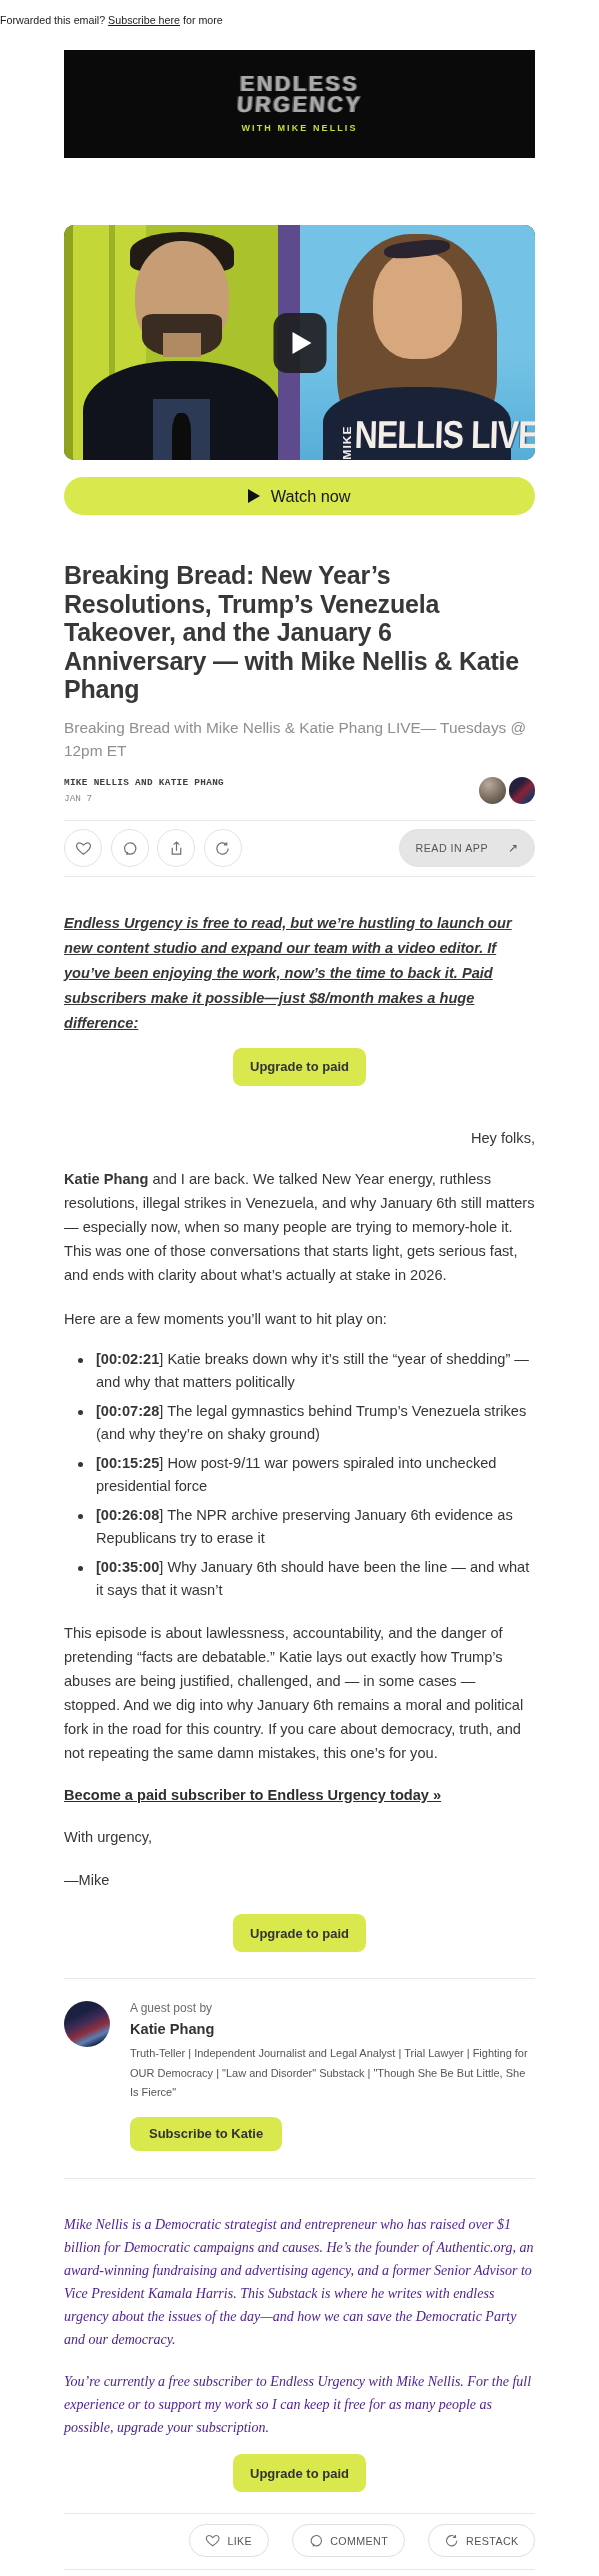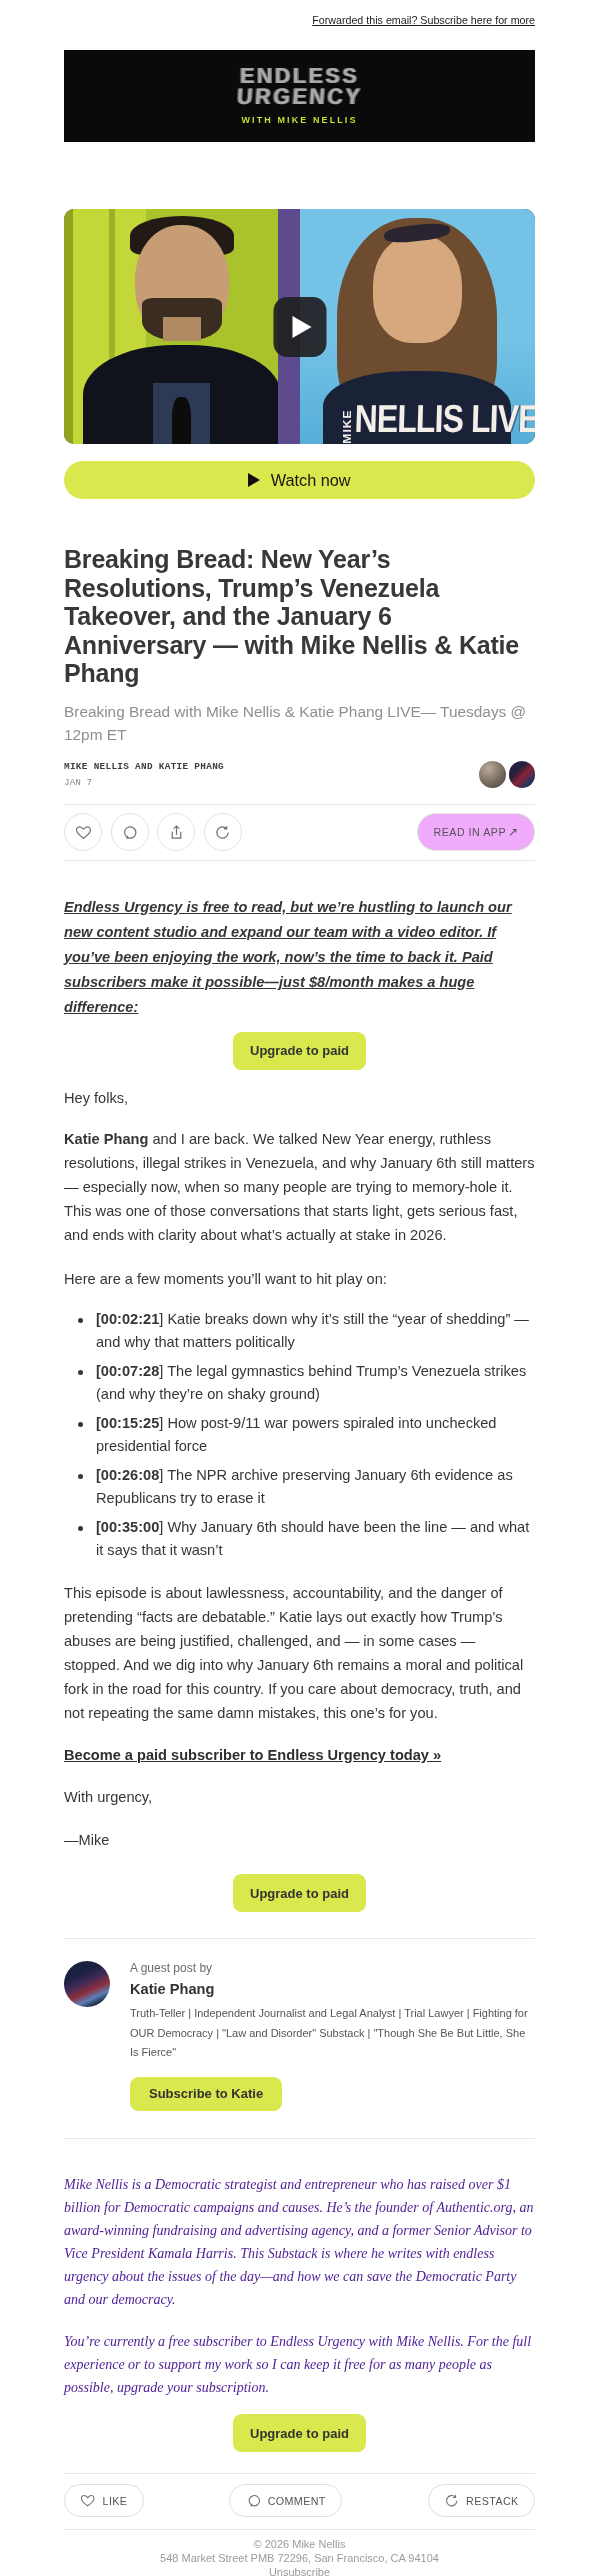--- a/index.html
+++ b/index.html
@@ -5,25 +5,25 @@
   * { margin:0; padding:0; box-sizing:border-box; }
   html,body { background:#ffffff; }
   body {
     width:599px; height:2576px; overflow:hidden;
     font-family:"Liberation Sans", sans-serif;
     color:#363636;
   }
   .col { width:471px; margin:0 auto; }
 
   
-  .header-note { padding:13.7px 64px 0 0; text-align:right; font-size:10.7px; color:#1c1c1c; height:31px;text-decoration:underline; }
+  .header-note { padding:13.7px 64px 0 0; font-size:10.7px; color:#1c1c1c; height:31px; }
   .header-note a { color:#1c1c1c; text-decoration:underline; cursor:pointer; }
 
   
-  .banner { margin-top:19px; height:92px; background:#0a0a0a; display:flex; flex-direction:column; align-items:center; justify-content:center; }
+  .banner { margin-top:19px; height:108px; background:#0a0a0a; display:flex; flex-direction:column; align-items:center; justify-content:center; }
   .banner-logo { color:#a9a9a9; font-weight:bold; font-size:21.4px; letter-spacing:2.6px; line-height:0.92; text-align:center;
     text-shadow:1.3px 0 #6b6b6b, -1.3px 0 #4a4a4a; transform:scaleY(1.05); }
   .banner-logo .l2 { display:block; transform:skewX(-4deg); }
   .banner-tagline { margin-top:7.7px; color:#c9dd34; font-size:9px; font-weight:bold; letter-spacing:2.1px; }
 
   
   .video { position:relative; margin-top:67px; height:235px; border-radius:10.3px; overflow:hidden; display:flex; background:#222; }
   .v-left { position:relative; width:50%; background:linear-gradient(90deg,#8fa31f 0 8.6px,#c3d838 8.6px 45px,#9cb227 45px 51px,#c3d838 51px 82px,#aac22c 82px 100%); }
   .v-left .purple { position:absolute; right:0; top:0; width:22px; height:100%; background:#5e4b8e; }
   .v-right { position:relative; width:50%; background:linear-gradient(180deg,#74c3e6 0 55%,#56aed8 100%); }
@@ -62,30 +62,30 @@
   .avatar-katie { background:linear-gradient(135deg,#27203d 0 35%, #8a2336 55%, #24355e 80%, #131a30); }
 
   .divider { border:none; border-top:0.9px solid #e7e7e7; }
   .d1 { margin-top:15.4px; } .d2 { margin-top:8.6px; } .d3 { margin-top:26px; }
   .d4 { margin-top:27px; } .d5 { margin-top:20.5px; } .d6 { margin-top:12px; }
 
   
   .actions { margin-top:8.6px; display:flex; align-items:center; }
   .icon-circle { width:38px; height:38px; border:0.9px solid #e3e3e3; border-radius:50%; display:flex; align-items:center; justify-content:center; margin-right:8.6px; cursor:pointer; background:#fff; }
   .icon-circle svg { stroke:#6f6f6f; fill:none; stroke-width:1.7; }
-  .read-in-app { margin-left:auto; margin-right:0; height:38px; padding:0 15.4px; border:0.9px solid #e3e3e3; border-radius:19px; display:flex; align-items:center; gap:2px; font-size:10.7px; color:#555; letter-spacing:0.5px; cursor:pointer; background:#f0abfc; }
+  .read-in-app { margin-left:auto; margin-right:0; height:38px; padding:0 15.4px; border:0.9px solid #e3e3e3; border-radius:19px; display:flex; align-items:center; gap:20px; font-size:10.7px; color:#555; letter-spacing:0.5px; cursor:pointer; background:#e5e5e5; }
   .read-in-app .arrow { font-size:12px; color:#555; }
 
   
   .intro-link { display:block; margin-top:34px; font-size:14.6px; line-height:25px; font-weight:bold; font-style:italic; color:#363636; text-decoration:underline; cursor:pointer; }
   .btn-wrap { display:flex; justify-content:center; }
   .upgrade-btn { margin-top:12px; min-width:122px; height:38px; padding:0 17px; background:#d9e84c; border:none; border-radius:8.6px; font-family:"Liberation Sans",sans-serif; font-size:13px; font-weight:bold; color:#333; cursor:pointer; }
   .u2 { margin-top:22px; } .u3 { margin-top:15.4px; }
   p.body { font-size:14.6px; line-height:24px; color:#363636; }
-  .greeting { margin-top:16px; }
+  .greeting { margin-top:40px;text-align:right; }
   .p1 { margin-top:17px; }
   .p2 { margin-top:20.5px; }
   ul.moments { margin-top:17px; list-style:none; }
   ul.moments li { position:relative; padding-left:32px; font-size:14.6px; line-height:23px; color:#363636; margin-bottom:6px; }
   ul.moments li::before { content:""; position:absolute; left:13.7px; top:9.4px; width:5.1px; height:5.1px; border-radius:50%; background:#363636; }
   ul.moments .bt { font-weight:bold; }
   .p3 { margin-top:19px; }
   .cta-link { display:block; margin-top:22px; font-size:14.6px; font-weight:bold; color:#2f2f2f; text-decoration:underline; cursor:pointer; }
   .closing { margin-top:22px; }
   .signature { margin-top:19px; }
@@ -99,21 +99,21 @@
   .guest-name { margin-top:6px; font-size:14.6px; font-weight:bold; color:#333; }
   .guest-bio { margin-top:6.8px; font-size:11px; line-height:19.7px; color:#555; }
   .subscribe-btn { margin-top:13.7px; height:34px; padding:0 19px; background:#d9e84c; border:none; border-radius:8.6px; font-family:"Liberation Sans",sans-serif; font-size:13px; font-weight:bold; color:#333; cursor:pointer; }
 
   
   .about p { font-family:"Liberation Serif", serif; font-style:italic; font-size:14px; line-height:23px; color:#4c1d95; }
   .about .a1 { margin-top:34px; }
   .about .a2 { margin-top:19px; }
 
   
-  .pills { margin-top:10.3px; display:flex; justify-content:space-between; gap:13px; }
+  .pills { margin-top:10.3px; display:flex; justify-content:flex-end; gap:23px; }
   .pill { height:33px; padding:0 15.4px; border:0.9px solid #dedede; border-radius:16.3px; background:#fff; display:flex; align-items:center; gap:6.8px; font-size:10.7px; color:#555; letter-spacing:0.4px; cursor:pointer; }
   .pill svg { stroke:#6f6f6f; fill:none; stroke-width:1.7; }
   .footer-meta { margin-top:6.8px; text-align:center; font-size:11px; line-height:14px; color:#9b9b9b; }
   .footer-meta .unsub { cursor:pointer; }
 </style>
 </head>
 <body>
 
 <div class="header-note">
   <span>Forwarded this email? </span><a>Subscribe here</a><span> for more</span>

